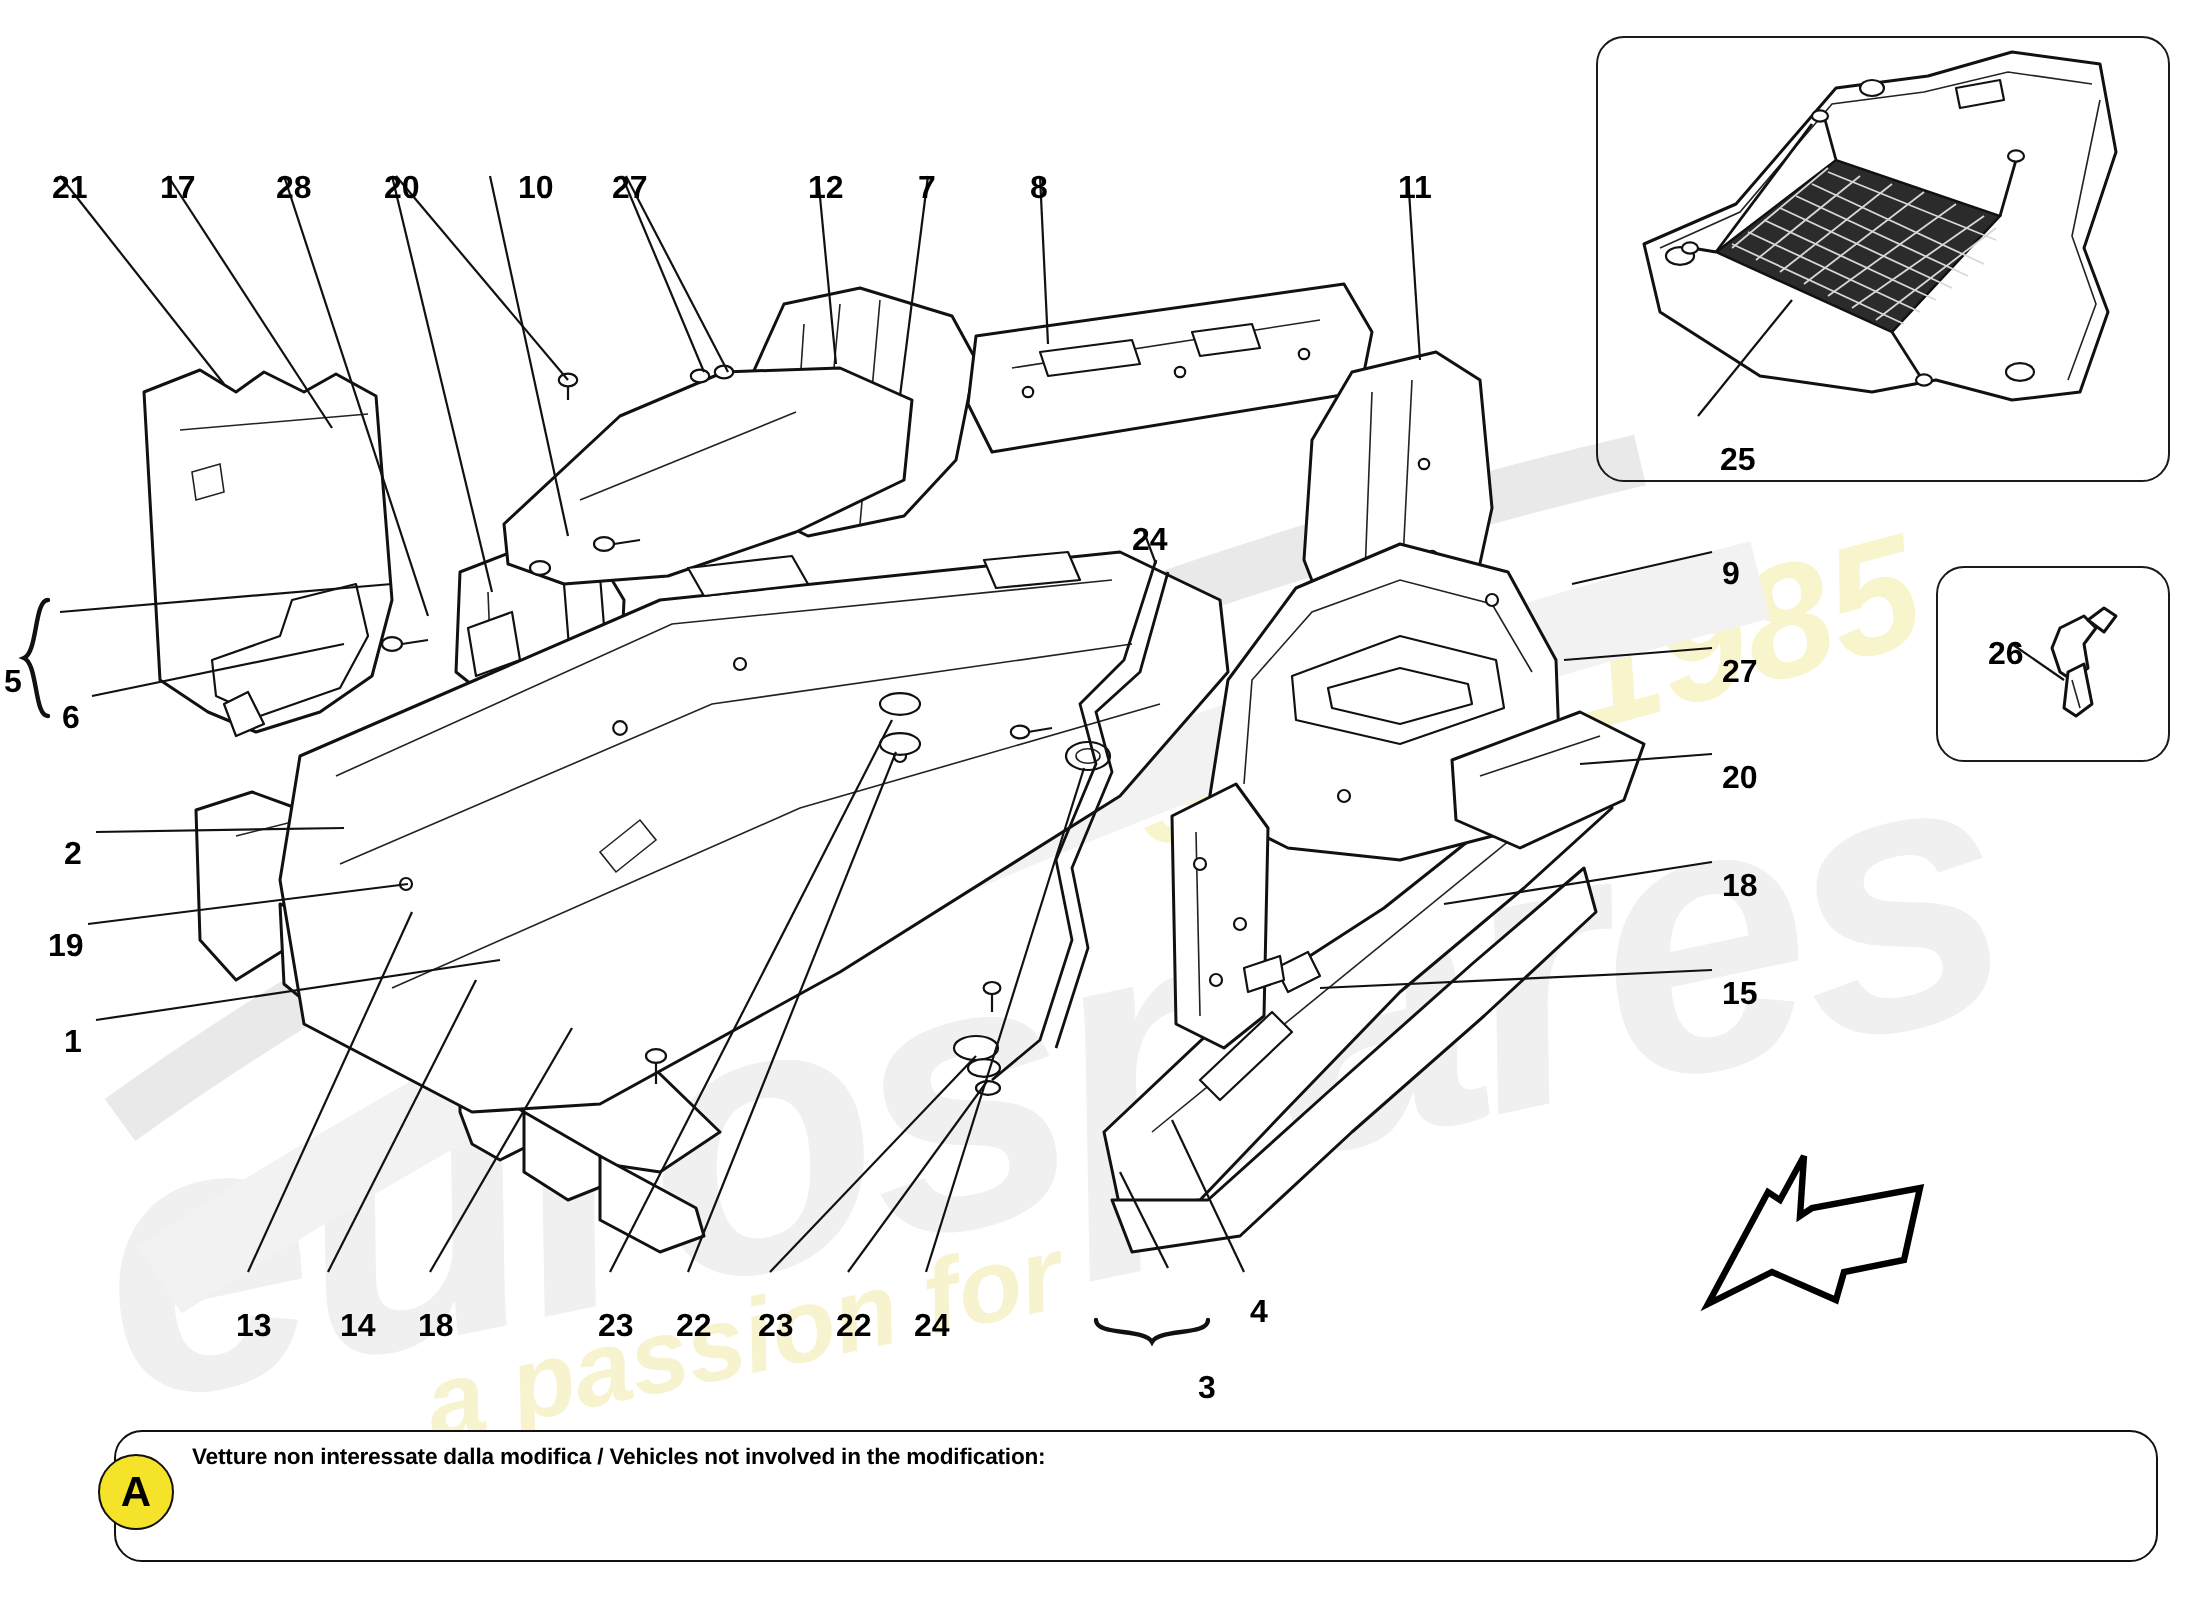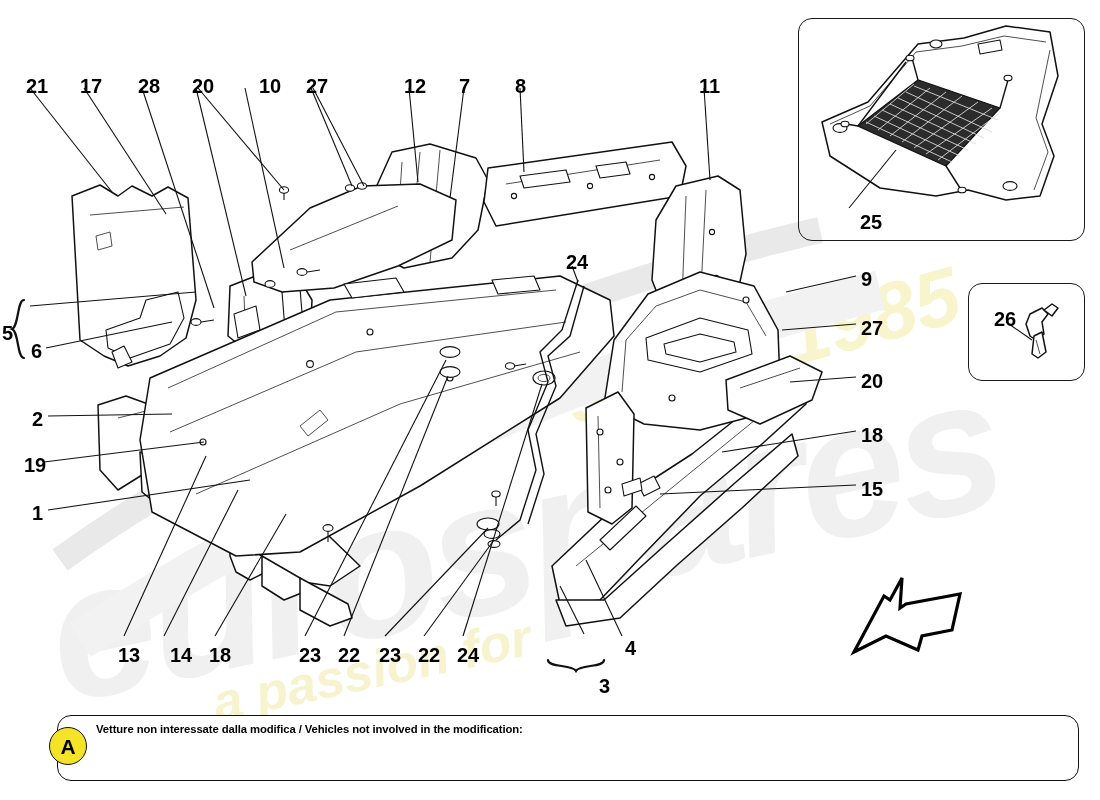--- a/index.html
+++ b/index.html
@@ -12,22 +12,22 @@
   .wm{position:absolute;pointer-events:none;user-select:none;}
   .wm-main{left:40px;top:430px;font-size:190px;font-weight:bold;font-style:italic;
            color:#f0f0f0;letter-spacing:-6px;transform:rotate(-12deg);
            white-space:nowrap;}
   .wm-sub{left:210px;top:640px;font-size:52px;font-weight:bold;font-style:italic;
           color:#f7f3cf;transform:rotate(-12deg);white-space:nowrap;}
   .wm-since{left:560px;top:300px;font-size:80px;font-weight:bold;font-style:italic;
             color:#f8f4cc;transform:rotate(-15deg);white-space:nowrap;}
 
   
-  .lbl{position:absolute;font-size:20px;font-weight:bold;line-height:1;
-       white-space:nowrap;letter-spacing:0px;}
+  .lbl{position:absolute;font-size:16px;font-weight:bold;line-height:1;
+       white-space:nowrap;letter-spacing:0px;margin-top:11px;}
 
   
   #note{position:absolute;left:57px;top:715px;width:1022px;height:66px;
         border:1.6px solid #111;border-radius:14px;background:#fff;box-sizing:border-box;}
   #note .txt{position:absolute;left:38px;top:6px;right:8px;
              font-size:11.3px;font-weight:bold;line-height:15.6px;letter-spacing:-.1px;}
   #badgeA{position:absolute;left:49px;top:727px;width:36px;height:36px;border-radius:50%;
           background:#f5e32a;border:1.8px solid #111;
           display:flex;align-items:center;justify-content:center;
           font-size:21px;font-weight:bold;line-height:1;}

